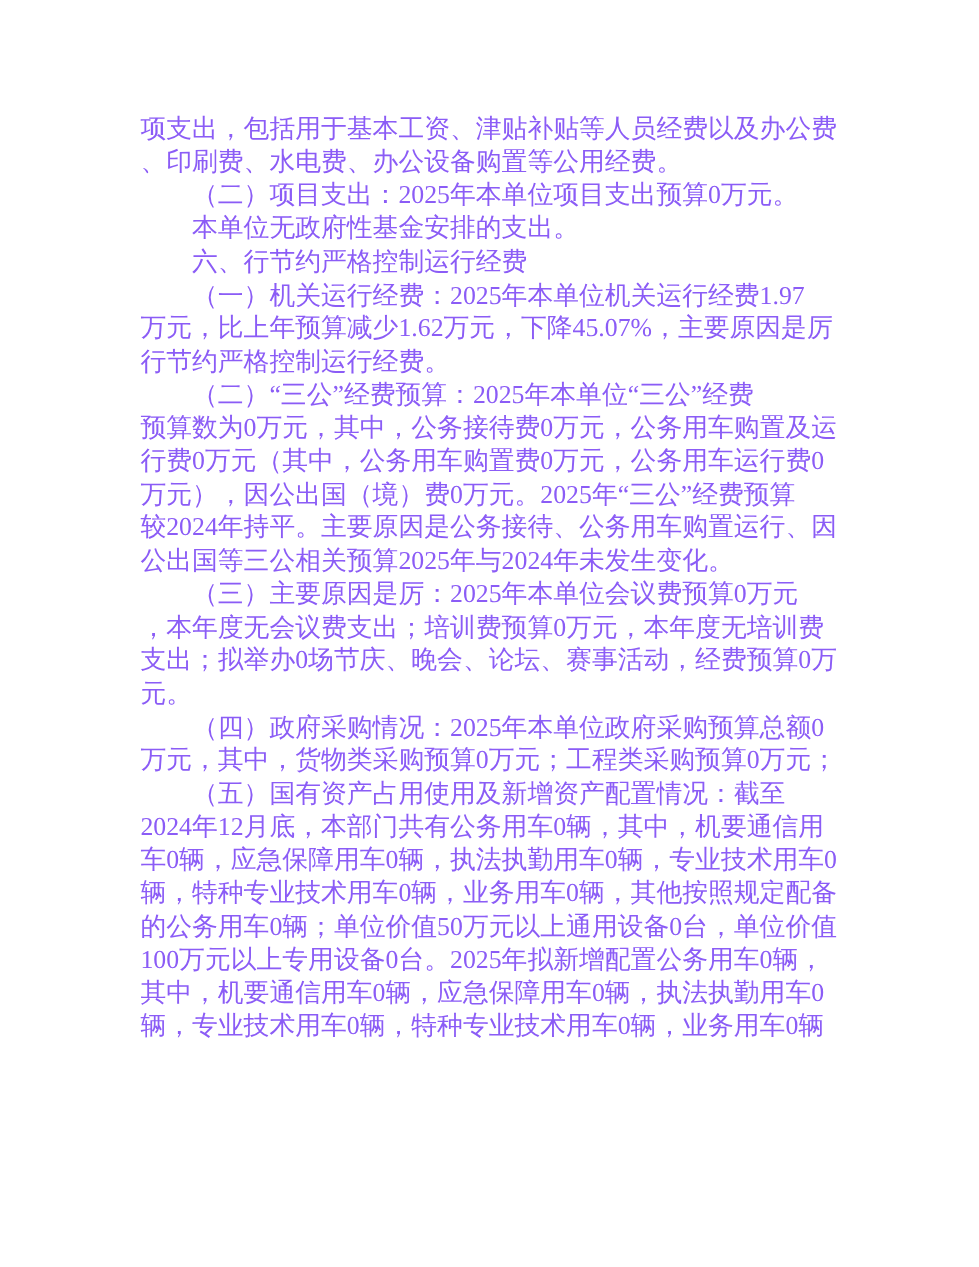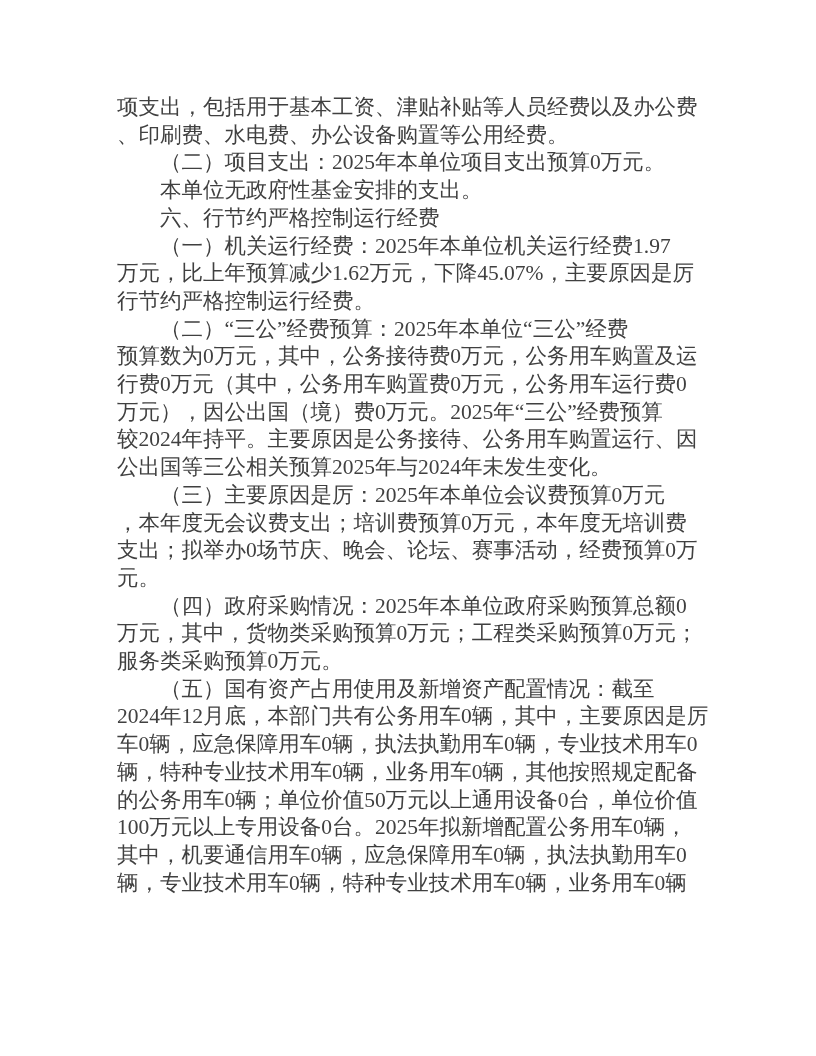--- a/index.html
+++ b/index.html
@@ -36,21 +36,21 @@
     .seg-bold {
       font-weight: normal;
     }
     .seg-regular {
       font-weight: normal;
     }
   </style>
 </head>
 <body>
 
-<div class="page" style="background: rgb(255, 255, 255); color: #404040;">
+<div class="page" style="background: rgb(255, 255, 255); color: #8b5cf6;">
   <div class="doc-body">
       <div class="line"><span class="seg-regular">项支出，包括用于基本工资、津贴补贴等人员经费以及办公费</span></div>
       <div class="line"><span class="seg-regular">、印刷费、水电费、办公设备购置等公用经费。</span></div>
       <div class="line indent"><span class="seg-bold">（二）项目支出：</span><span class="seg-regular">2025年本单位项目支出预算0万元。</span></div>
       <div class="line indent"><span class="seg-regular">本单位无政府性基金安排的支出。</span></div>
       <div class="line indent"><span class="seg-bold">六、行节约严格控制运行经费</span></div>
       <div class="line indent"><span class="seg-bold">（一）机关运行经费：</span><span class="seg-regular">2025年本单位机关运行经费1.97</span></div>
       <div class="line"><span class="seg-regular">万元，比上年预算减少1.62万元，下降45.07%，主要原因是厉</span></div>
       <div class="line"><span class="seg-regular">行节约严格控制运行经费。</span></div>
       <div class="line indent"><span class="seg-bold">（二）“三公”经费预算：</span><span class="seg-regular">2025年本单位“三公”经费</span></div>
@@ -58,23 +58,22 @@
       <div class="line"><span class="seg-regular">行费0万元（其中，公务用车购置费0万元，公务用车运行费0</span></div>
       <div class="line"><span class="seg-regular">万元），因公出国（境）费0万元。2025年“三公”经费预算</span></div>
       <div class="line"><span class="seg-regular">较2024年持平。主要原因是公务接待、公务用车购置运行、因</span></div>
       <div class="line"><span class="seg-regular">公出国等三公相关预算2025年与2024年未发生变化。</span></div>
       <div class="line indent"><span class="seg-bold">（三）主要原因是厉：</span><span class="seg-regular">2025年本单位会议费预算0万元</span></div>
       <div class="line"><span class="seg-regular">，本年度无会议费支出；培训费预算0万元，本年度无培训费</span></div>
       <div class="line"><span class="seg-regular">支出；拟举办0场节庆、晚会、论坛、赛事活动，经费预算0万</span></div>
       <div class="line"><span class="seg-regular">元。</span></div>
       <div class="line indent"><span class="seg-bold">（四）政府采购情况：</span><span class="seg-regular">2025年本单位政府采购预算总额0</span></div>
       <div class="line"><span class="seg-regular">万元，其中，货物类采购预算0万元；工程类采购预算0万元；</span></div>
-      <div class="line"><span class="seg-regular">服务类采购预算0万元。</span></div>
       <div class="line indent"><span class="seg-bold">（五）国有资产占用使用及新增资产配置情况：</span><span class="seg-regular">截至</span></div>
-      <div class="line"><span class="seg-regular">2024年12月底，本部门共有公务用车0辆，其中，主要原因是厉</span></div>
+      <div class="line"><span class="seg-regular">2024年12月底，本部门共有公务用车0辆，其中，机要通信用</span></div>
       <div class="line"><span class="seg-regular">车0辆，应急保障用车0辆，执法执勤用车0辆，专业技术用车0</span></div>
       <div class="line"><span class="seg-regular">辆，特种专业技术用车0辆，业务用车0辆，其他按照规定配备</span></div>
       <div class="line"><span class="seg-regular">的公务用车0辆；单位价值50万元以上通用设备0台，单位价值</span></div>
       <div class="line"><span class="seg-regular">100万元以上专用设备0台。2025年拟新增配置公务用车0辆，</span></div>
       <div class="line"><span class="seg-regular">其中，机要通信用车0辆，应急保障用车0辆，执法执勤用车0</span></div>
       <div class="line"><span class="seg-regular">辆，专业技术用车0辆，特种专业技术用车0辆，业务用车0辆</span></div>
     </div>
 </div>
 
 </body></html>

